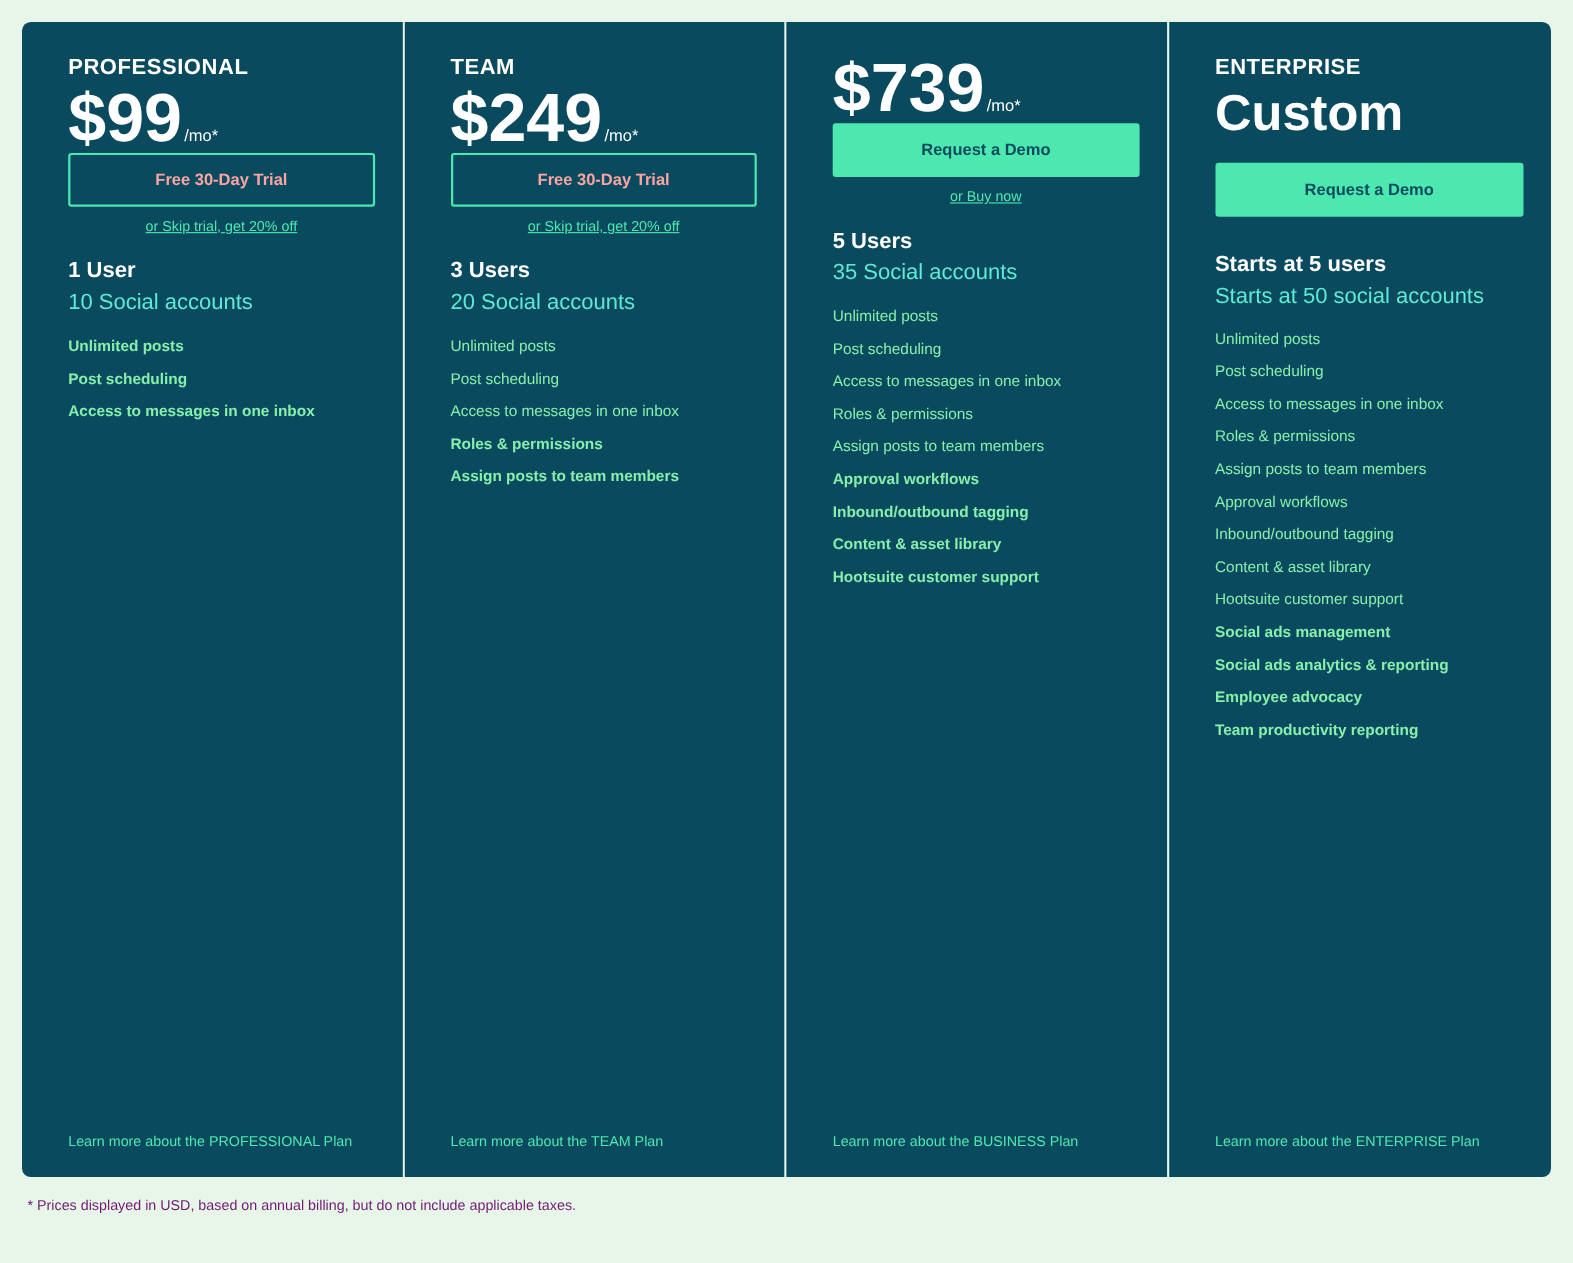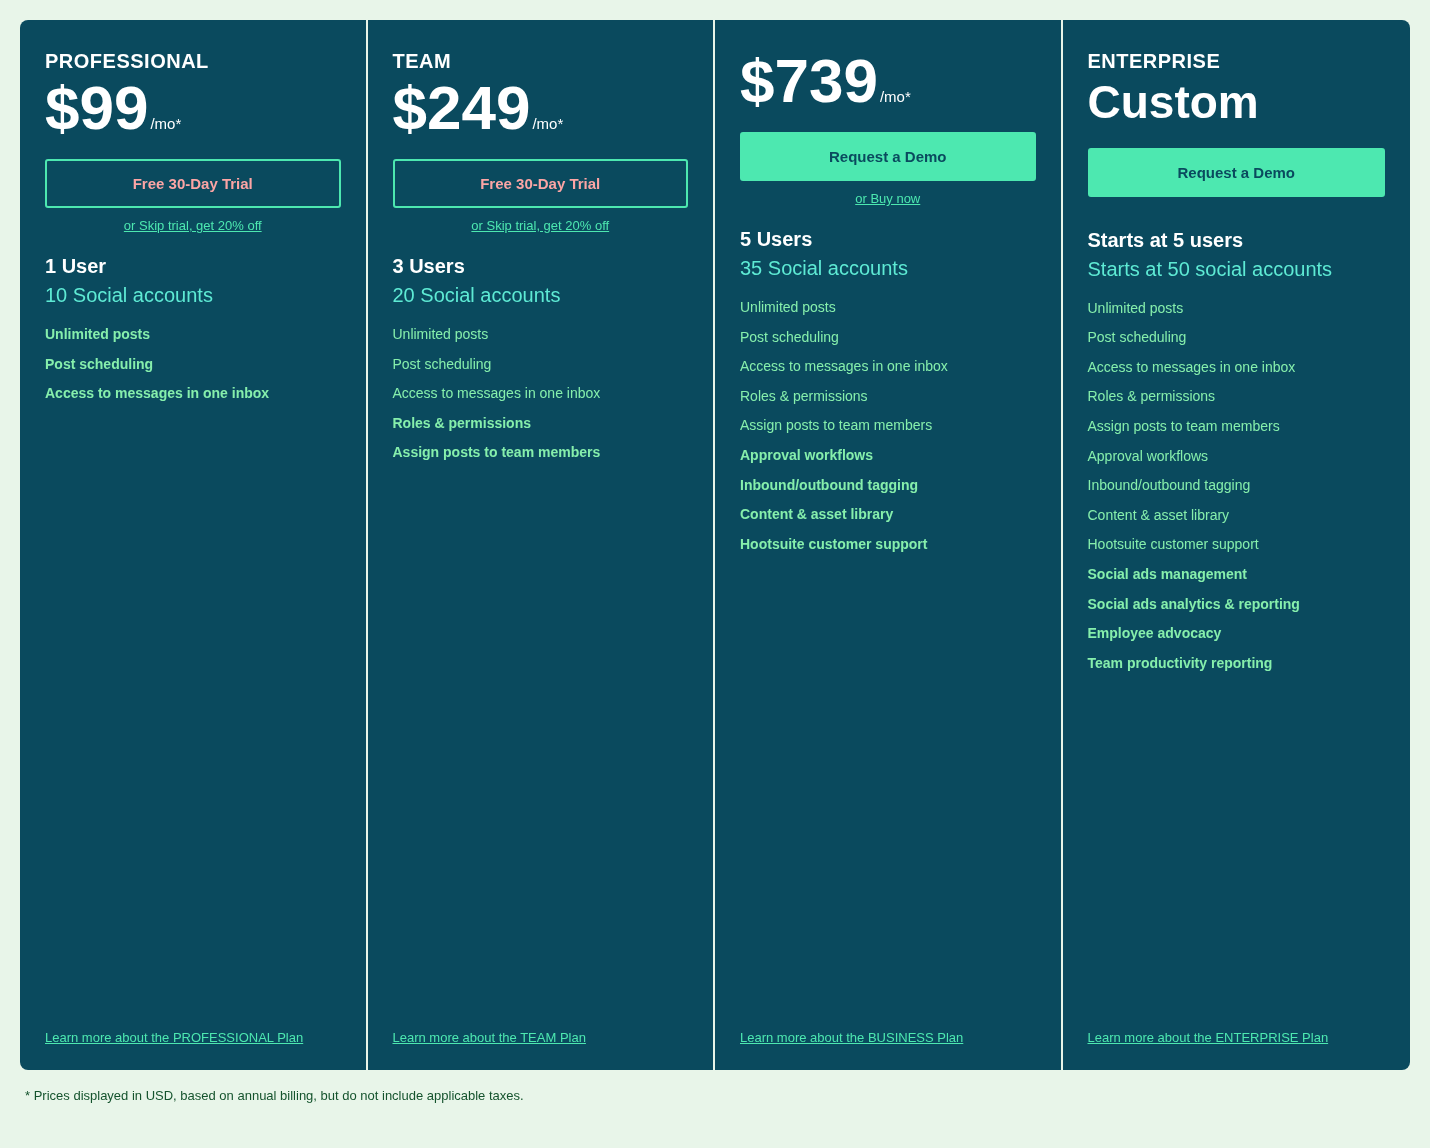--- a/index.html
+++ b/index.html
@@ -12,40 +12,39 @@
     .pricing-grid {
       display: grid;
       grid-template-columns: repeat(4, 1fr);
       gap: 0;
       max-width: 1390px;
       margin: 0 auto;
     }
     .plan-card {
       background-color: #0a4a5e;
       color: white;
-      padding: 30px 25px 25px 25px;
+      padding: 30px 25px 25px 42px;
       display: flex;
       flex-direction: column;
       border-right: 2px solid #e8f5e9;
       min-height: 1050px;
     }
     .plan-card:first-child { border-radius: 8px 0 0 8px; }
     .plan-card:last-child { border-right: none; border-radius: 0 8px 8px 0; }
 
     .plan-name {
       font-size: 20px;
       font-weight: 900;
       color: white;
       letter-spacing: 0.5px;
       margin-bottom: 4px;
     }
     .price-row {
       display: flex;
       align-items: baseline;
-      margin-bottom: 20px;
     }
     .price-amount {
       font-size: 62px;
       font-weight: 900;
       color: white;
       line-height: 1;
     }
     .price-suffix {
       font-size: 15px;
       font-weight: 400;
@@ -110,29 +109,28 @@
     }
     .feature-item.bold {
       font-weight: 700;
     }
     .feature-item.normal {
       font-weight: 400;
     }
     .learn-more-link {
       font-size: 13px;
       color: #4de8b0;
-      text-decoration: underline;
       cursor: pointer;
       margin-top: auto;
       padding-top: 20px;
       display: block;
     }
     .footnote {
       font-size: 13px;
-      color: #14532d;
+      color: #701a75;
       margin-top: 18px;
       padding: 0 5px;
     }
   </style>
 </head>
 <body>
 
 <div class="pricing-grid">
     <div class="plan-card">
       <div class="plan-name">PROFESSIONAL</div>

